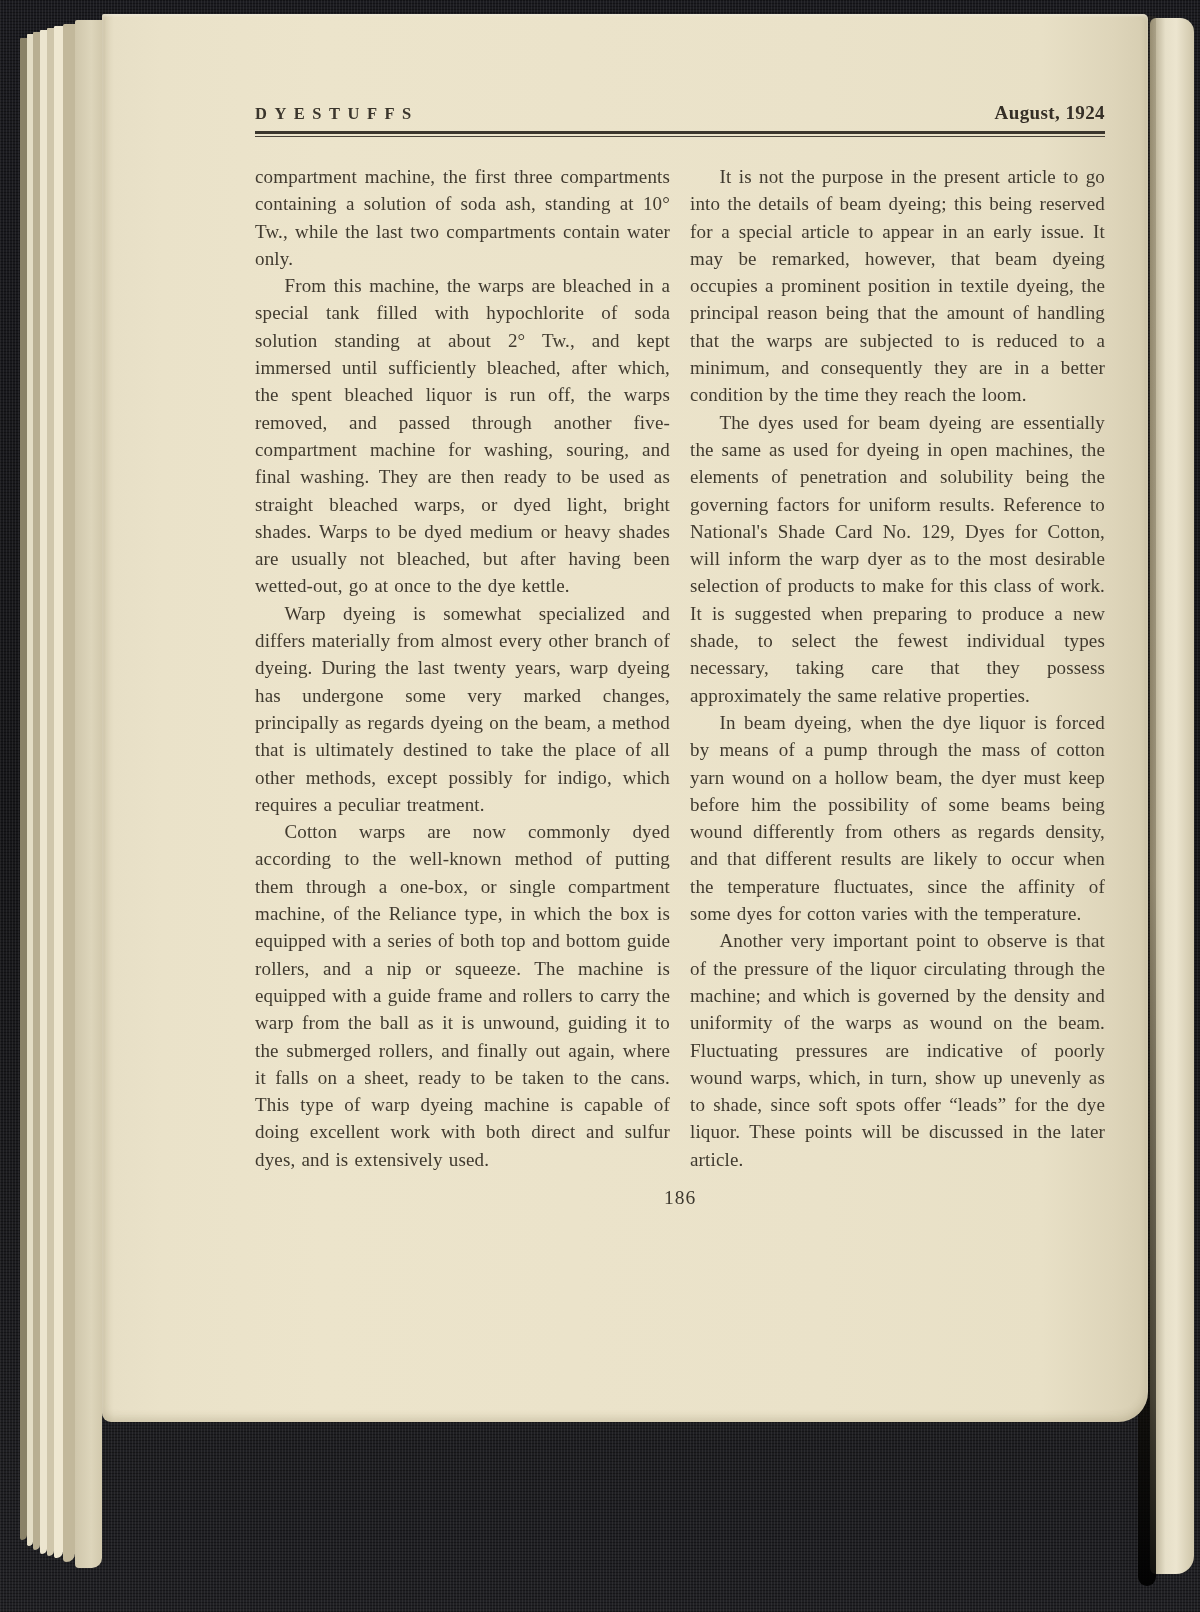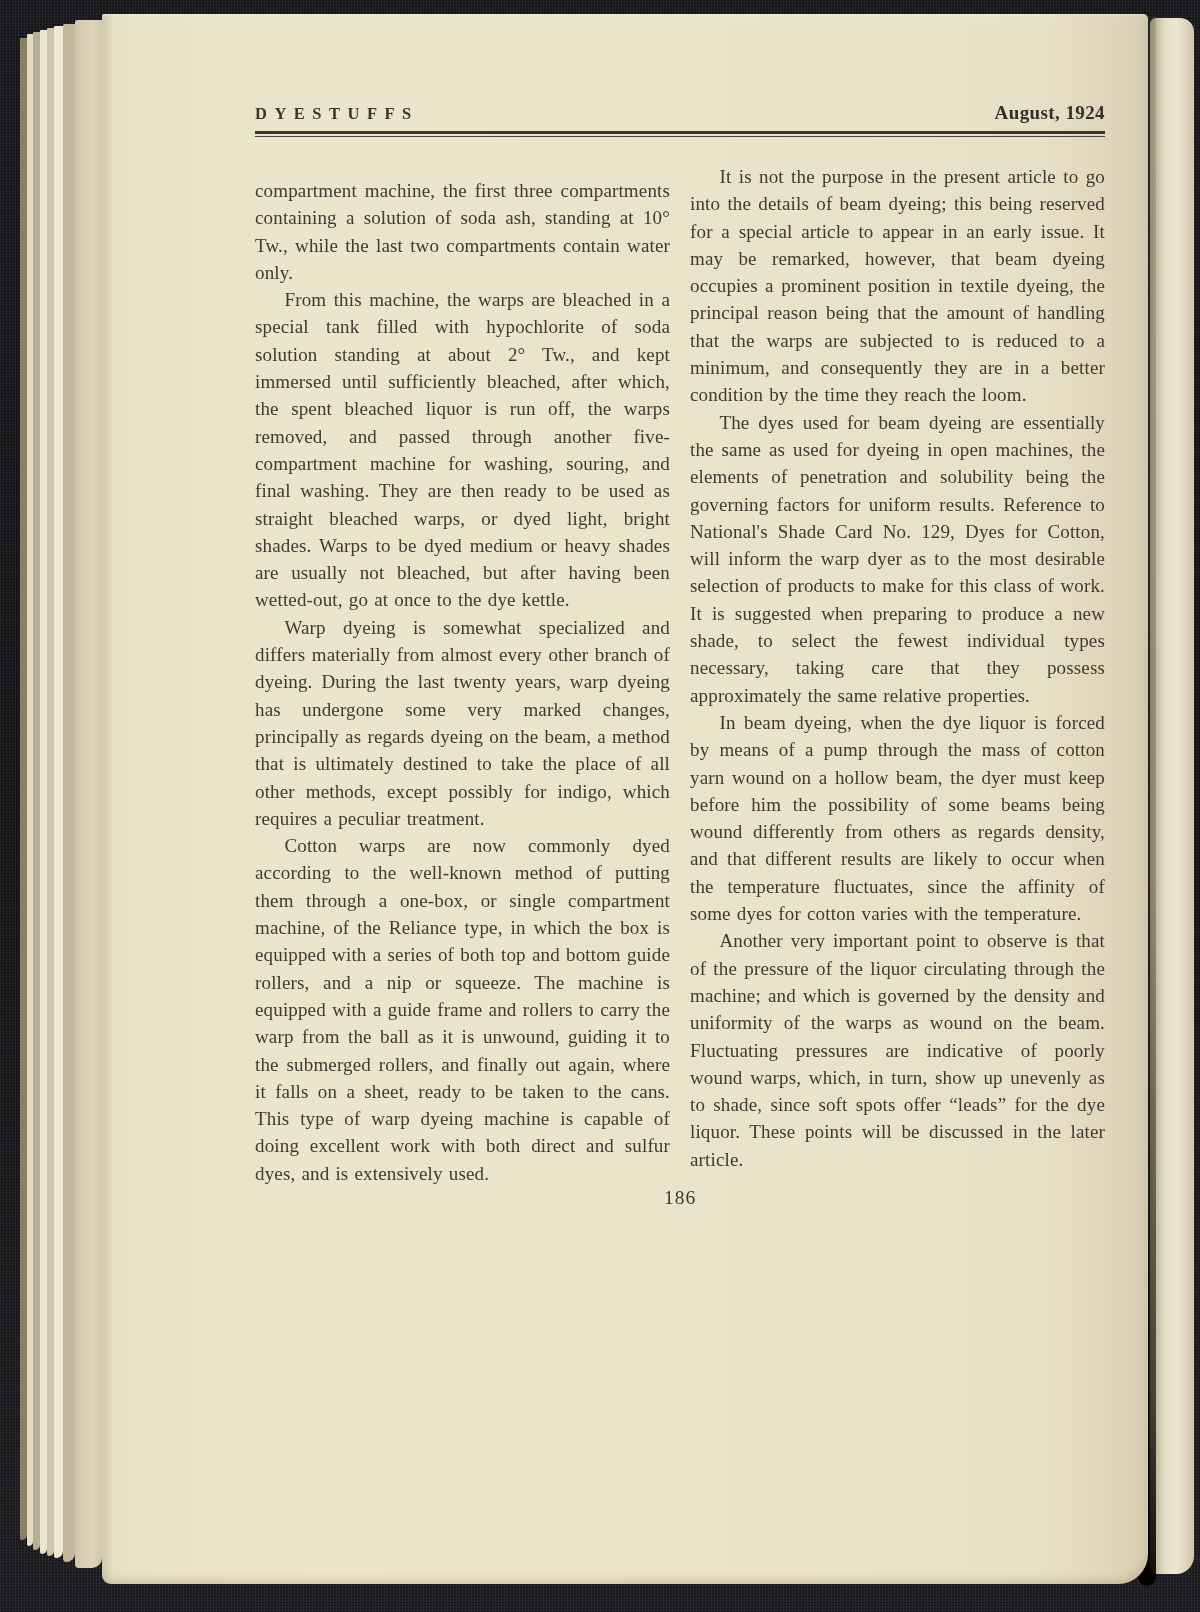--- a/index.html
+++ b/index.html
@@ -33,21 +33,21 @@
     background:linear-gradient(90deg,#a99f83 0,#e6dfc8 35%,#ece5cf 60%,#cfc6aa 100%);
     border-radius:6px 14px 18px 6px;
   }
   .gutter-shadow{
     position:absolute;left:1138px;top:16px;width:18px;height:1570px;
     background:linear-gradient(180deg, rgba(70,60,35,0.18) 0%, rgba(50,40,20,0.28) 55%, rgba(10,8,2,0.65) 88%, rgba(0,0,0,0.92) 100%);
     border-radius:0 0 14px 14px;
   }
   
   .page{
-    position:absolute;left:102px;top:14px;width:1046px;height:1570px;
+    position:absolute;left:102px;top:14px;width:1046px;height:1408px;
     background:linear-gradient(90deg,
       #d8cfb4 0px,#e7dfc6 12px,#eae2c9 60px,#ece4cb 220px,
       #eae2c9 720px,#e8e0c6 940px,#ded5ba 1010px,#d6cdb1 1046px);
     border-radius:2px 5px 30px 9px;
     box-shadow:inset 0 2px 3px rgba(255,255,252,0.35), inset 0 -4px 8px rgba(90,75,40,0.18);
   }
   .content{
     position:relative;height:100%;
     padding:0 43px 0 153px;box-sizing:border-box;
     color:#3d382e;
@@ -72,24 +72,24 @@
   }
   .col{
     width:415px;
     font-size:19px;line-height:27.3px;
     text-align:justify;
     hyphens:auto;-webkit-hyphens:auto;
     word-spacing:1.2px;letter-spacing:0.15px;
     color:#403a2f;
   }
   .col p{margin:0;text-indent:1.55em;}
-  .col p.cont{text-indent:0;margin-top:14px;}
+  .col p.cont{text-indent:0;}
   
   .pageno{
-    text-align:center;
+    margin-top:14px;text-align:center;
     font-size:19.5px;color:#3d382e;letter-spacing:1px;
   }
 </style>
 </head>
 <body>
 
 <div class="cover"></div>
 
 <div class="stack s1"></div>
 <div class="stack s2"></div>

